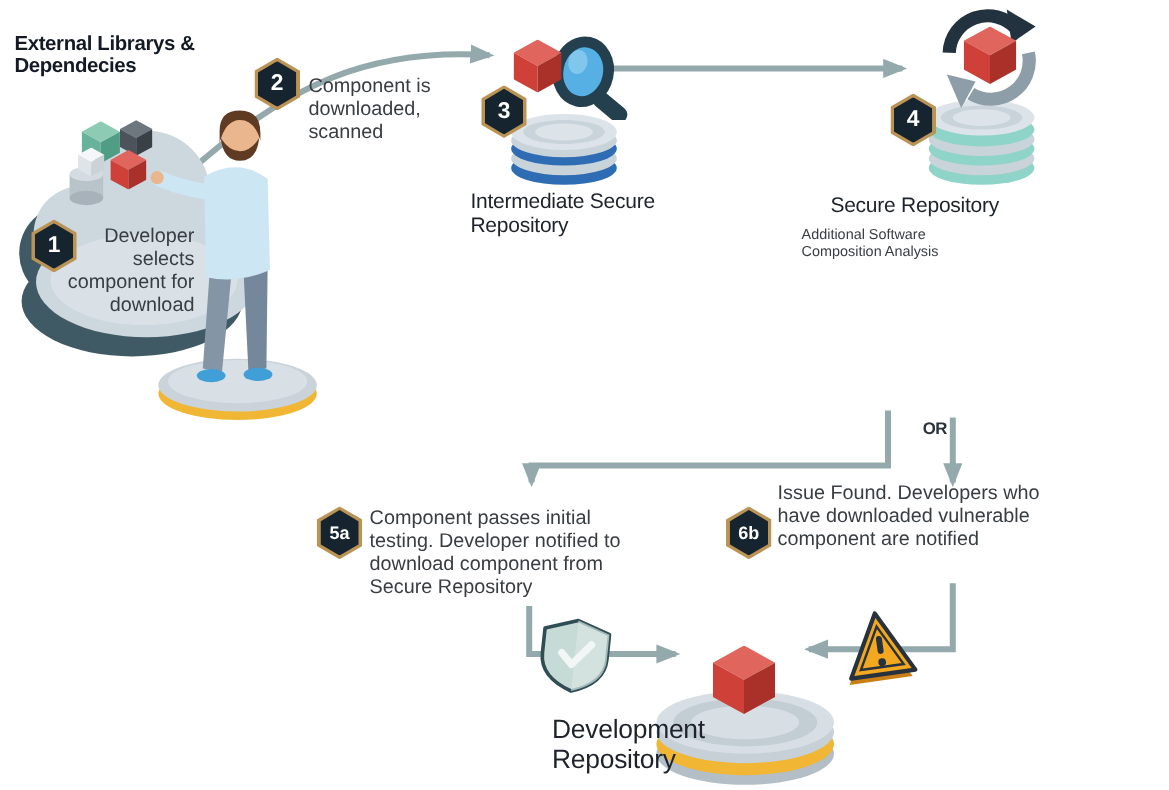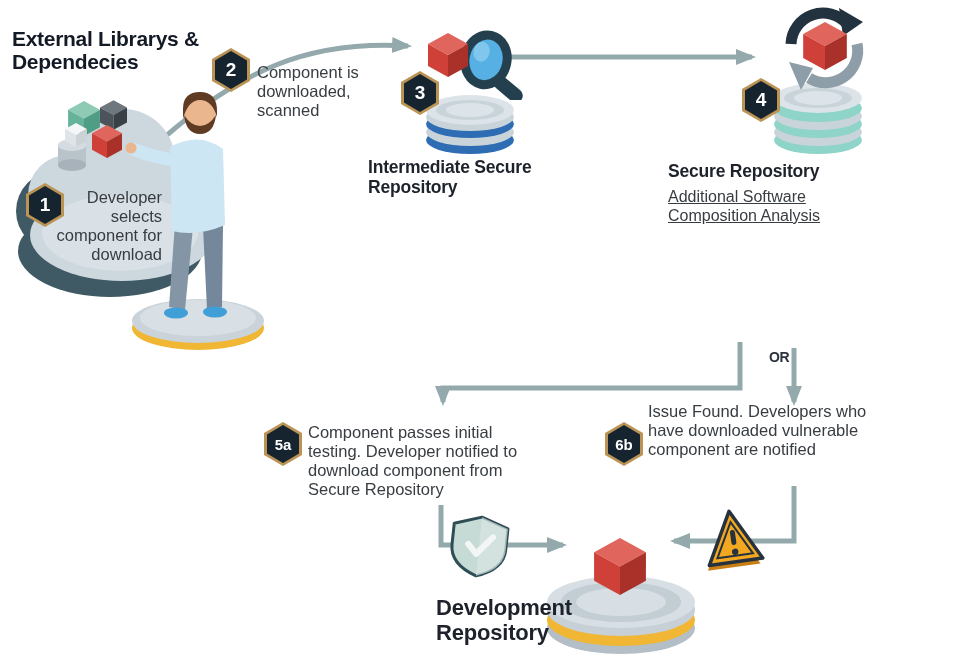--- a/index.html
+++ b/index.html
@@ -11,23 +11,23 @@
   html,body{margin:0;padding:0;background:#fff;}
   #canvas{
     position:relative;width:974px;height:658px;background:#fff;overflow:hidden;
     font-family:"Liberation Sans","DejaVu Sans",sans-serif;color:var(--body-text);
   }
   .abs{position:absolute;}
   .pre{white-space:pre-line;}
   #lines{position:absolute;left:0;top:0;z-index:1;}
   .illus{z-index:2;}
   .txt{z-index:4;}
-  .main-title{font-size:21px;font-weight:bold;color:#131a26;line-height:1.08;letter-spacing:-.3px;}
-  .h2{font-size:17.5px;font-weight:bold;color:var(--heading-text);line-height:1.12;letter-spacing:-.2px;}
-  .body-txt{font-size:16px;line-height:1.17;color:var(--body-text);text-decoration:underline;}
+  .main-title{font-size:17px;font-weight:bold;color:#131a26;line-height:1.08;letter-spacing:-.3px;}
+  .h2{font-size:17.5px;font-weight:normal;color:var(--heading-text);line-height:1.12;letter-spacing:-.2px;margin-left:24px;}
+  .body-txt{font-size:12px;line-height:1.17;color:var(--body-text);}
   .step-txt{font-size:16.5px;line-height:1.15;color:var(--body-text);}
   .or-lbl{font-size:14px;font-weight:800;color:#2a323c;letter-spacing:-.5px;margin-left:17px;}
   .badge{width:38px;height:44px;z-index:5;}
   .badge .hex-o{position:absolute;inset:0;background:var(--badge-ring);
     clip-path:polygon(50% 0,100% 25%,100% 75%,50% 100%,0 75%,0 25%);}
   .badge .hex-i{position:absolute;inset:3px;background:var(--badge-bg);
     clip-path:polygon(50% 0,100% 25%,100% 75%,50% 100%,0 75%,0 25%);}
   .badge .num{position:absolute;inset:0;display:flex;align-items:center;justify-content:center;
     color:#fff;font-weight:bold;font-size:19px;}
   .badge.sm .num{font-size:15px;}

